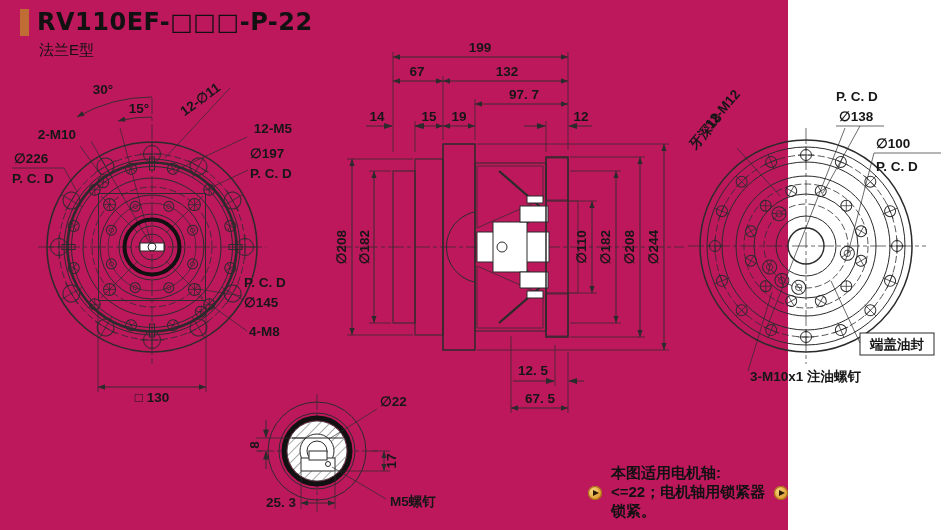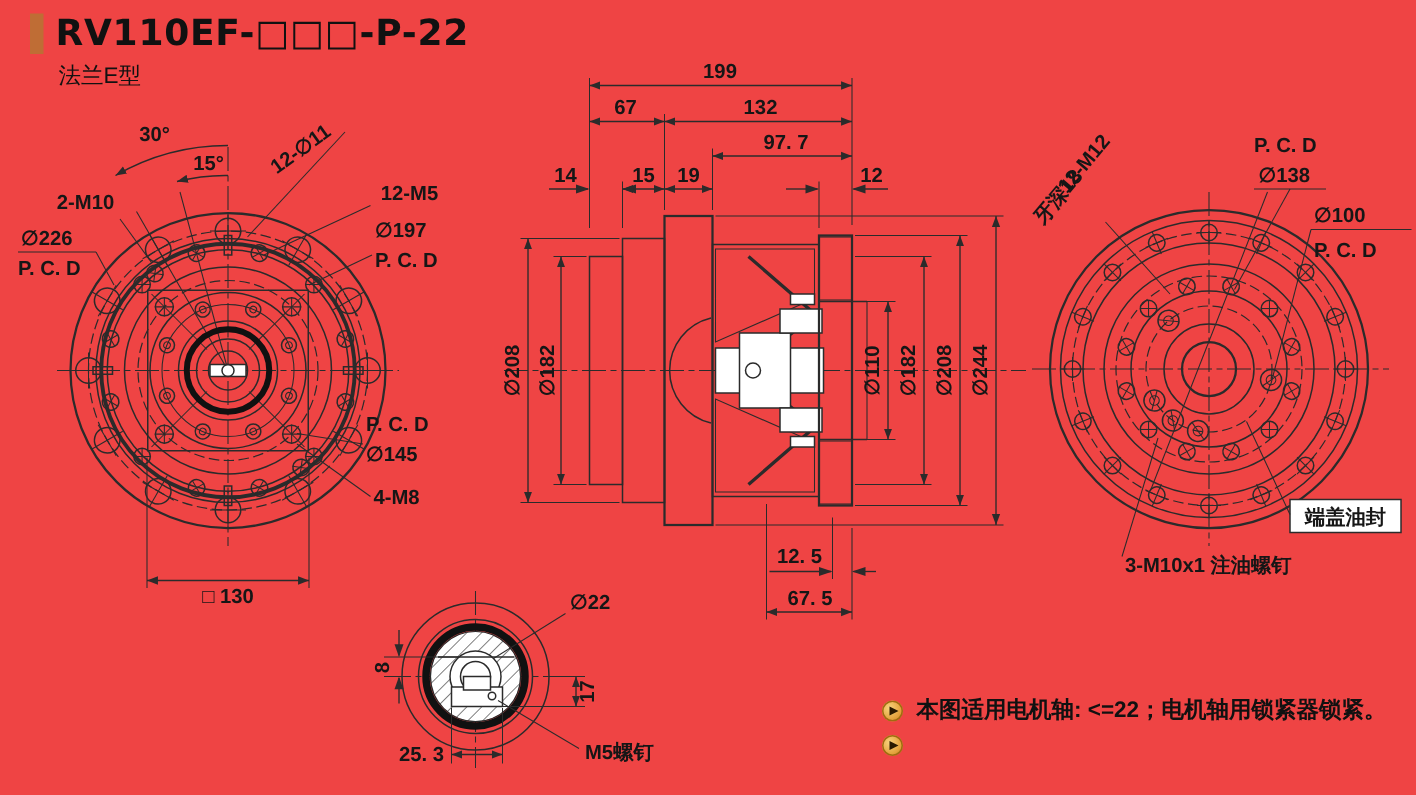--- a/index.html
+++ b/index.html
@@ -1,34 +1,34 @@
 <!DOCTYPE html>
 <html><head>
 <meta charset="utf-8">
 <style>
   html,body{margin:0;padding:0;background:#fff;}
   body{width:944px;height:530px;overflow:hidden;font-family:"Liberation Sans",sans-serif;}
-  .page{position:relative;width:944px;height:530px;background:#ef4444;}
+  .page{position:relative;width:788px;height:530px;background:#be185d;}
   .title-block{position:absolute;left:20px;top:8px;display:flex;align-items:center;gap:8px;z-index:5;}
   .accent-bar{width:9px;height:27px;background:#bf6d35;}
   .model{font-size:24px;font-weight:bold;color:#111;letter-spacing:.5px;font-family:"DejaVu Sans","Liberation Sans",sans-serif;}
   .subtitle{position:absolute;left:39px;top:41px;font-size:15px;font-weight:normal;color:#111;z-index:5;}
   svg.drawing{position:absolute;left:0;top:0;}
   svg text{fill:#161616;font-family:"Liberation Sans",sans-serif;font-size:13.5px;font-weight:600;}
   .s{stroke:#2b2b2b;fill:none;stroke-width:1;}
   .s14{stroke:#2b2b2b;fill:none;stroke-width:1.5;}
   .s25{stroke:#2b2b2b;fill:none;stroke-width:2.6;}
   .s5{stroke:#111;fill:none;stroke-width:5;}
   .thin{stroke:#2b2b2b;fill:none;stroke-width:.7;}
   .dash{stroke:#2b2b2b;fill:none;stroke-width:.8;stroke-dasharray:7 3;}
   .cl{stroke:#2b2b2b;fill:none;stroke-width:.7;stroke-dasharray:16 3 4 3;}
   .dim{stroke:#2b2b2b;fill:none;stroke-width:.9;}
   .w{fill:#fff;stroke:#2b2b2b;stroke-width:1;}
   .arr{fill:#2b2b2b;stroke:none;}
-  .notes{position:absolute;left:588px;top:464px;display:flex;flex-direction:column;gap:7px;z-index:5;}
+  .notes{position:absolute;left:588px;top:464px;display:flex;flex-direction:row;gap:7px;z-index:5;}
   .note{display:flex;align-items:center;gap:9px;font-size:15px;color:#111;font-weight:600;}
   .bullet{width:14px;height:14px;border-radius:50%;flex:0 0 14px;
           background:radial-gradient(circle at 35% 35%, #f8d27c, #e3a23b 60%, #b5741a);
           box-shadow:inset 0 0 0 1px #a06a12;display:inline-flex;align-items:center;justify-content:center;}
   .tri{width:0;height:0;border-left:6px solid #2a1a00;border-top:3.5px solid transparent;border-bottom:3.5px solid transparent;margin-left:2px;}
 </style>
 </head>
 <body>
 
 <div class="page">

